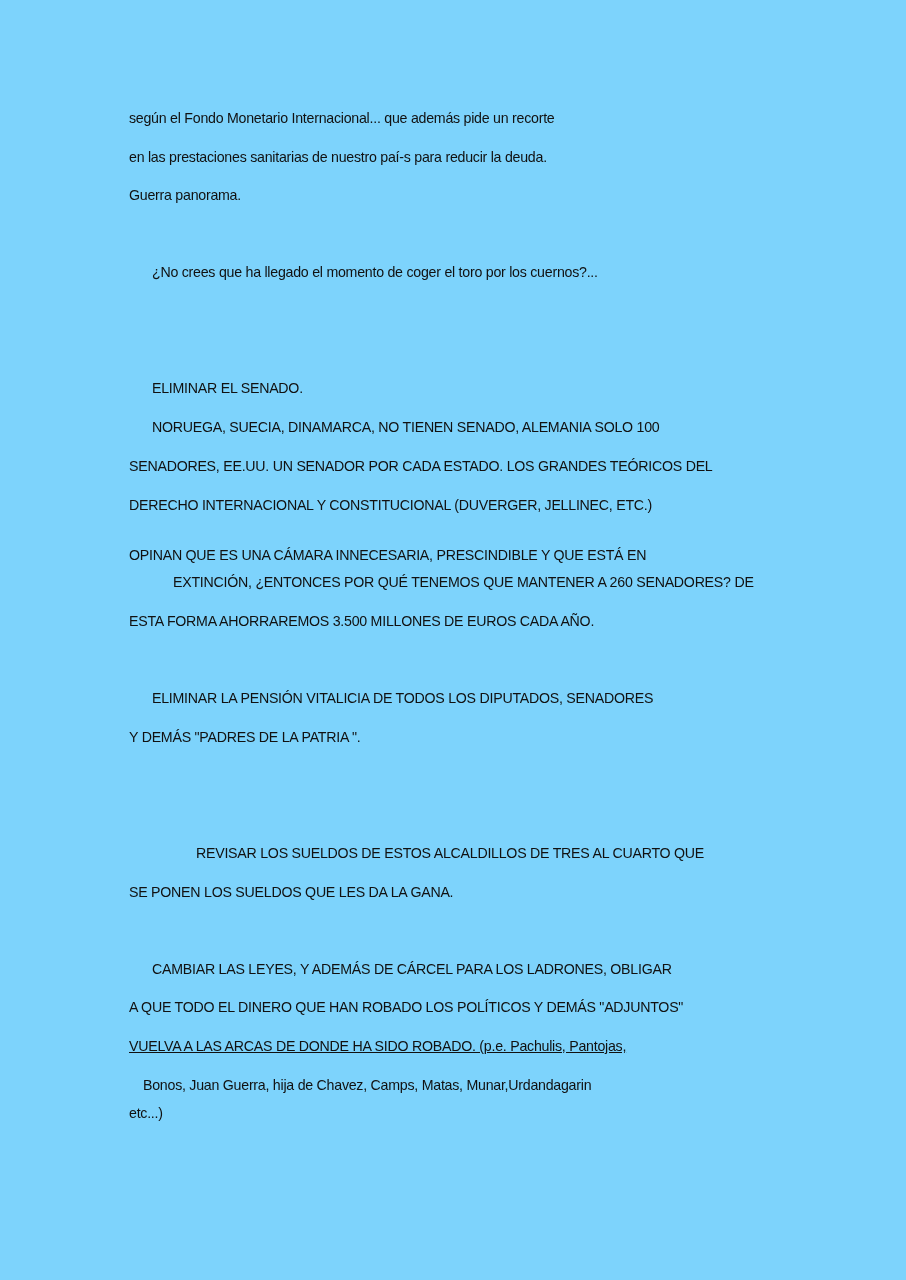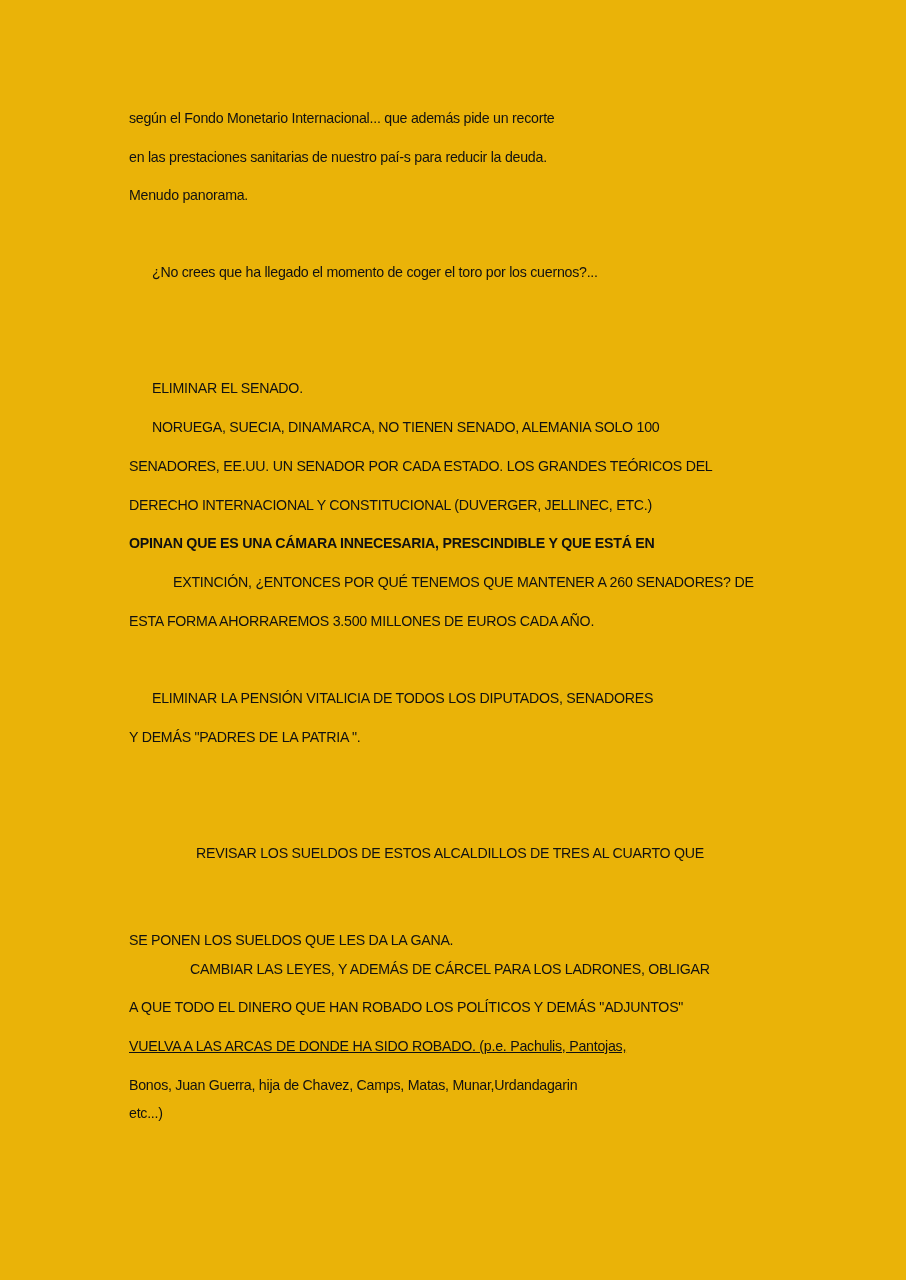--- a/index.html
+++ b/index.html
@@ -1,50 +1,50 @@
 <!DOCTYPE html>
 <html><head>
 <meta charset="utf-8">
 <style>
   html, body { margin: 0; padding: 0; background: #ffffff; }
   body { width: 906px; height: 1280px; position: relative; overflow: hidden; }
   .page {
     position: absolute; left: 0; top: 0; width: 906px; height: 1280px;
-    background: #eab308;
+    background: #7dd3fc;
   }
   .line {
     position: absolute;
     left: 129px;
     white-space: pre;
     font-family: "Liberation Sans", sans-serif;
     font-size: 14.2px;
     line-height: 18px;
     color: #111111;
     letter-spacing: -0.25px;
     transform: translateY(-9px);
   }
   .line.indent { left: 152px; }
 </style>
 </head>
 <body>
 
 <div class="page">
   <div class="line" style="top: 118px;">según el Fondo Monetario Internacional... que además pide un recorte</div>
   <div class="line" style="top: 157px;">en las prestaciones sanitarias de nuestro paí-s para reducir la deuda.</div>
-  <div class="line" style="top: 195px;">Menudo panorama.</div>
+  <div class="line" style="top: 195px;">Guerra panorama.</div>
   <div class="line indent" style="top: 272px;">¿No crees que ha llegado el momento de coger el toro por los cuernos?...</div>
   <div class="line indent" style="top: 388px;">ELIMINAR EL SENADO.</div>
   <div class="line indent" style="top: 427px;">NORUEGA, SUECIA, DINAMARCA, NO TIENEN SENADO, ALEMANIA SOLO 100</div>
   <div class="line" style="top: 505px;">DERECHO INTERNACIONAL Y CONSTITUCIONAL (DUVERGER, JELLINEC, ETC.)</div>
   <div class="line" style="top: 466px;">SENADORES, EE.UU. UN SENADOR POR CADA ESTADO. LOS GRANDES TEÓRICOS DEL</div>
-  <div class="line" style="top: 543px; font-weight: bold;">OPINAN QUE ES UNA CÁMARA INNECESARIA, PRESCINDIBLE Y QUE ESTÁ EN</div>
+  <div class="line" style="top: 555px;">OPINAN QUE ES UNA CÁMARA INNECESARIA, PRESCINDIBLE Y QUE ESTÁ EN</div>
   <div class="line" style="top: 582px; margin-left: 44px;">EXTINCIÓN, ¿ENTONCES POR QUÉ TENEMOS QUE MANTENER A 260 SENADORES? DE</div>
   <div class="line" style="top: 621px;">ESTA FORMA AHORRAREMOS 3.500 MILLONES DE EUROS CADA AÑO.</div>
   <div class="line indent" style="top: 698px;">ELIMINAR LA PENSIÓN VITALICIA DE TODOS LOS DIPUTADOS, SENADORES</div>
   <div class="line" style="top: 737px;">Y DEMÁS "PADRES DE LA PATRIA ".</div>
   <div class="line indent" style="top: 853px; margin-left: 44px;">REVISAR LOS SUELDOS DE ESTOS ALCALDILLOS DE TRES AL CUARTO QUE</div>
-  <div class="line" style="top: 892px; margin-top: 48px;">SE PONEN LOS SUELDOS QUE LES DA LA GANA.</div>
-  <div class="line indent" style="top: 969px; margin-left: 38px;">CAMBIAR LAS LEYES, Y ADEMÁS DE CÁRCEL PARA LOS LADRONES, OBLIGAR</div>
+  <div class="line" style="top: 892px;">SE PONEN LOS SUELDOS QUE LES DA LA GANA.</div>
+  <div class="line indent" style="top: 969px;">CAMBIAR LAS LEYES, Y ADEMÁS DE CÁRCEL PARA LOS LADRONES, OBLIGAR</div>
   <div class="line" style="top: 1007px;">A QUE TODO EL DINERO QUE HAN ROBADO LOS POLÍTICOS Y DEMÁS "ADJUNTOS"</div>
   <div class="line" style="top: 1046px; text-decoration: underline;">VUELVA A LAS ARCAS DE DONDE HA SIDO ROBADO. (p.e. Pachulis, Pantojas,</div>
-  <div class="line" style="top: 1085px;">Bonos, Juan Guerra, hija de Chavez, Camps, Matas, Munar,Urdandagarin</div>
+  <div class="line" style="top: 1085px; margin-left: 14px;">Bonos, Juan Guerra, hija de Chavez, Camps, Matas, Munar,Urdandagarin</div>
   <div class="line" style="top: 1113px;">etc...)</div>
 </div>
 
 </body></html>

